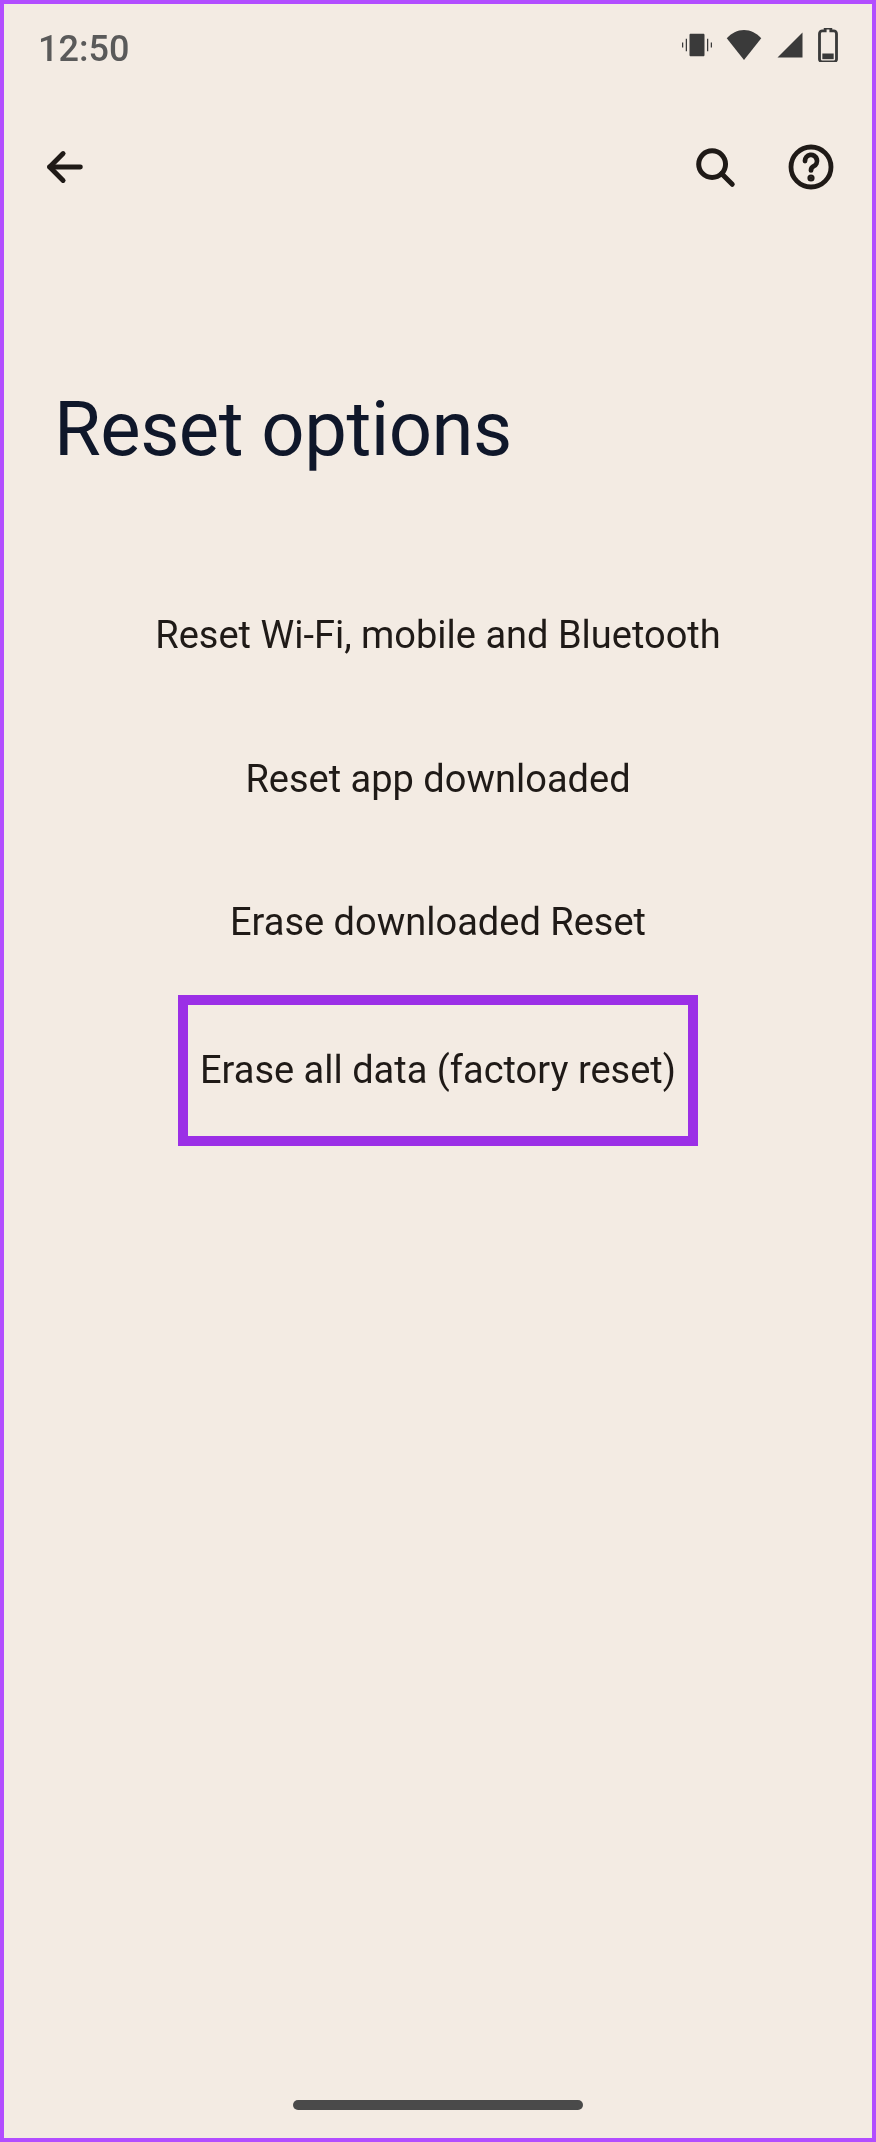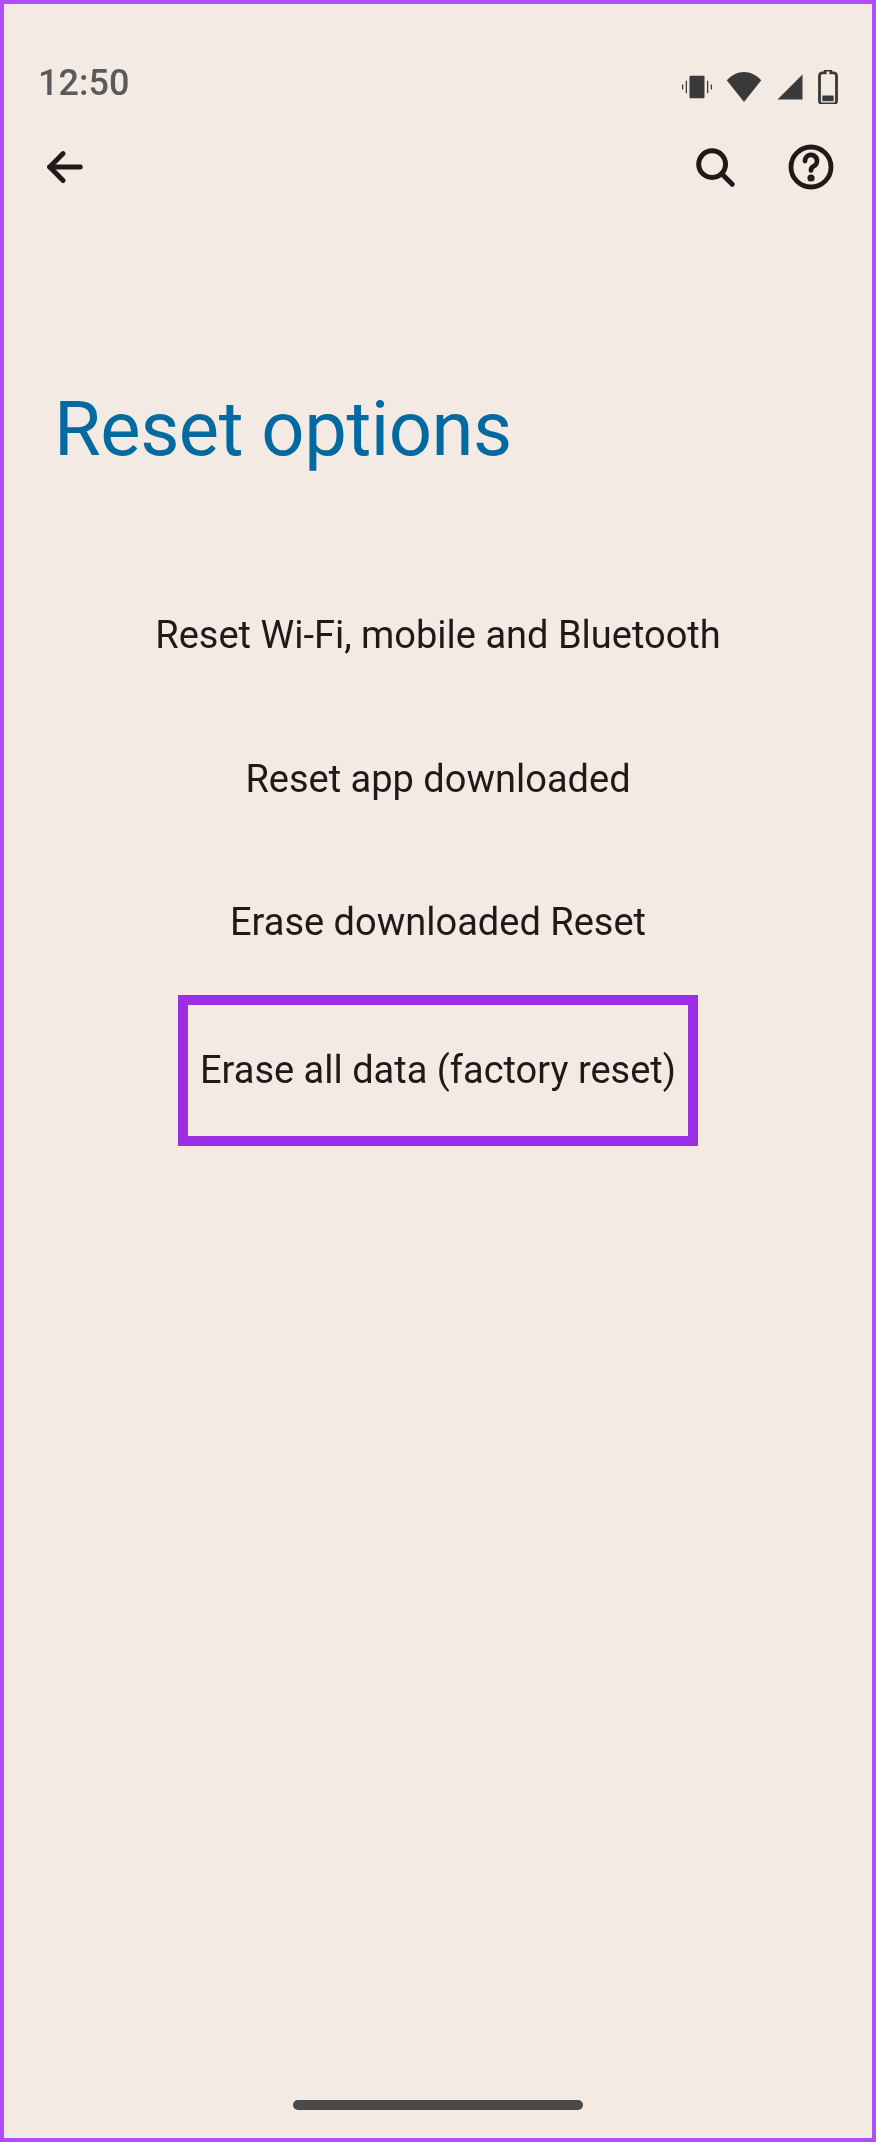--- a/index.html
+++ b/index.html
@@ -18,22 +18,22 @@
     height: 2142px;
     border: 4px solid #b24dff;
     background: #f3ebe3;
     position: relative;
     display: flex;
     flex-direction: column;
   }
   .status-bar {
     display: flex;
     justify-content: space-between;
-    align-items: flex-end;
-    padding: 34px 34px 10px 34px;
+    align-items: flex-start;
+    padding: 24px 34px 10px 34px;
     height: 110px;
     color: #424242;
   }
   .status-time {
     font-size: 36px;
     font-weight: 500;
     color: #5a5a5a;
   }
   .status-icons {
     display: flex;
@@ -59,21 +59,21 @@
   .icon-btn {
     width: 62px;
     height: 62px;
     display: flex;
     align-items: center;
     justify-content: center;
   }
   .page-title {
     font-size: 76px;
     font-weight: 400;
-    color: #0369a1;
+    color: #0f172a;
     padding: 160px 28px 90px 50px;
     letter-spacing: -0.5px;
   }
   .options-list {
     display: flex;
     flex-direction: column;
     align-items: center;
   }
   .option-item {
     font-size: 38px;

